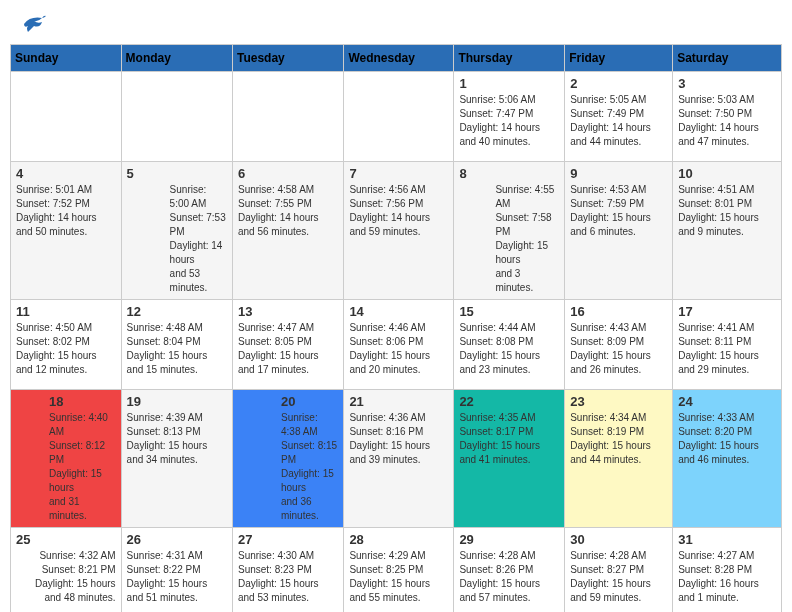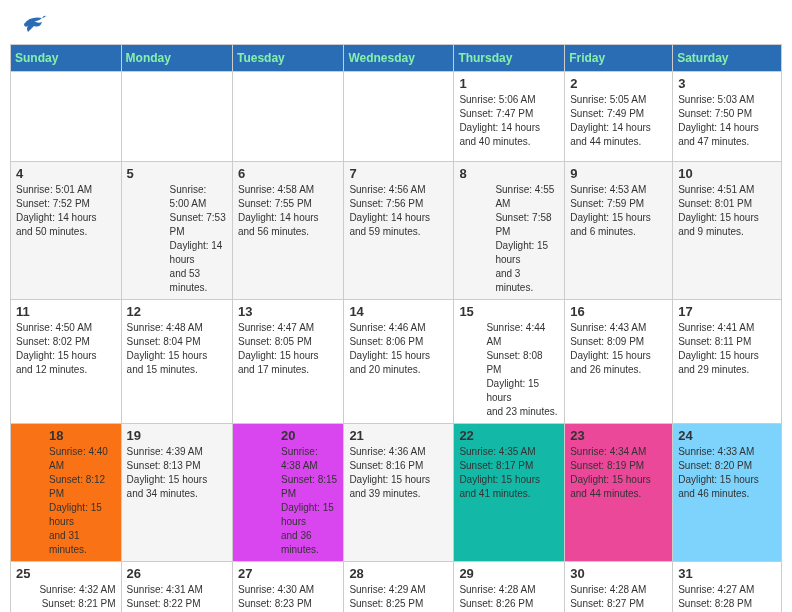--- a/index.html
+++ b/index.html
@@ -34,21 +34,21 @@
       font-size: 15px;
       color: #555;
     }
     .calendar {
       width: 100%;
       border-collapse: collapse;
       font-size: 11px;
     }
     .calendar th {
       background-color: #2a6db5;
-      color: #86efac;
+      color: #000000;
       padding: 6px 4px;
       text-align: left;
       font-size: 12px;
       font-weight: bold;
       border: 1px solid #ccc;
     }
     .calendar td {
       vertical-align: top;
       padding: 4px 5px;
       border: 1px solid #ccc;
@@ -209,77 +209,77 @@
         </td>
         <td>
           <div class="day-num">14</div>
           <div class="day-info" style="white-space: pre-line;">Sunrise: 4:46 AM
 Sunset: 8:06 PM
 Daylight: 15 hours
 and 20 minutes.</div>
         </td>
         <td>
           <div class="day-num">15</div>
-          <div class="day-info" style="white-space: pre-line; margin-left: 27px;">Sunrise: 4:44 AM
+          <div class="day-info" style="white-space: pre-line;">Sunrise: 4:44 AM
 Sunset: 8:08 PM
 Daylight: 15 hours
 and 23 minutes.</div>
         </td>
         <td>
           <div class="day-num">16</div>
           <div class="day-info" style="white-space: pre-line;">Sunrise: 4:43 AM
 Sunset: 8:09 PM
 Daylight: 15 hours
 and 26 minutes.</div>
         </td>
         <td>
           <div class="day-num">17</div>
           <div class="day-info" style="white-space: pre-line;">Sunrise: 4:41 AM
 Sunset: 8:11 PM
 Daylight: 15 hours
 and 29 minutes.</div>
         </td>
       </tr>
       <tr>
-        <td style="background: #f97316; padding-left: 38px;">
+        <td style="background: #ef4444; padding-left: 38px;">
           <div class="day-num">18</div>
           <div class="day-info" style="white-space: pre-line;">Sunrise: 4:40 AM
 Sunset: 8:12 PM
 Daylight: 15 hours
 and 31 minutes.</div>
         </td>
         <td style="background: rgb(245, 245, 245);">
           <div class="day-num">19</div>
           <div class="day-info" style="white-space: pre-line;">Sunrise: 4:39 AM
 Sunset: 8:13 PM
 Daylight: 15 hours
 and 34 minutes.</div>
         </td>
-        <td style="background: #d946ef; padding-left: 48px;">
+        <td style="background: #3b82f6; padding-left: 48px;">
           <div class="day-num">20</div>
           <div class="day-info" style="white-space: pre-line;">Sunrise: 4:38 AM
 Sunset: 8:15 PM
 Daylight: 15 hours
 and 36 minutes.</div>
         </td>
         <td style="background: rgb(245, 245, 245);">
           <div class="day-num">21</div>
           <div class="day-info" style="white-space: pre-line;">Sunrise: 4:36 AM
 Sunset: 8:16 PM
 Daylight: 15 hours
 and 39 minutes.</div>
         </td>
         <td style="background: #14b8a6;">
           <div class="day-num">22</div>
           <div class="day-info" style="white-space: pre-line;">Sunrise: 4:35 AM
 Sunset: 8:17 PM
 Daylight: 15 hours
 and 41 minutes.</div>
         </td>
-        <td style="background: #ec4899;">
+        <td style="background: #fef9c3;">
           <div class="day-num">23</div>
           <div class="day-info" style="white-space: pre-line;">Sunrise: 4:34 AM
 Sunset: 8:19 PM
 Daylight: 15 hours
 and 44 minutes.</div>
         </td>
         <td style="background: #7dd3fc;">
           <div class="day-num">24</div>
           <div class="day-info" style="white-space: pre-line;">Sunrise: 4:33 AM
 Sunset: 8:20 PM

